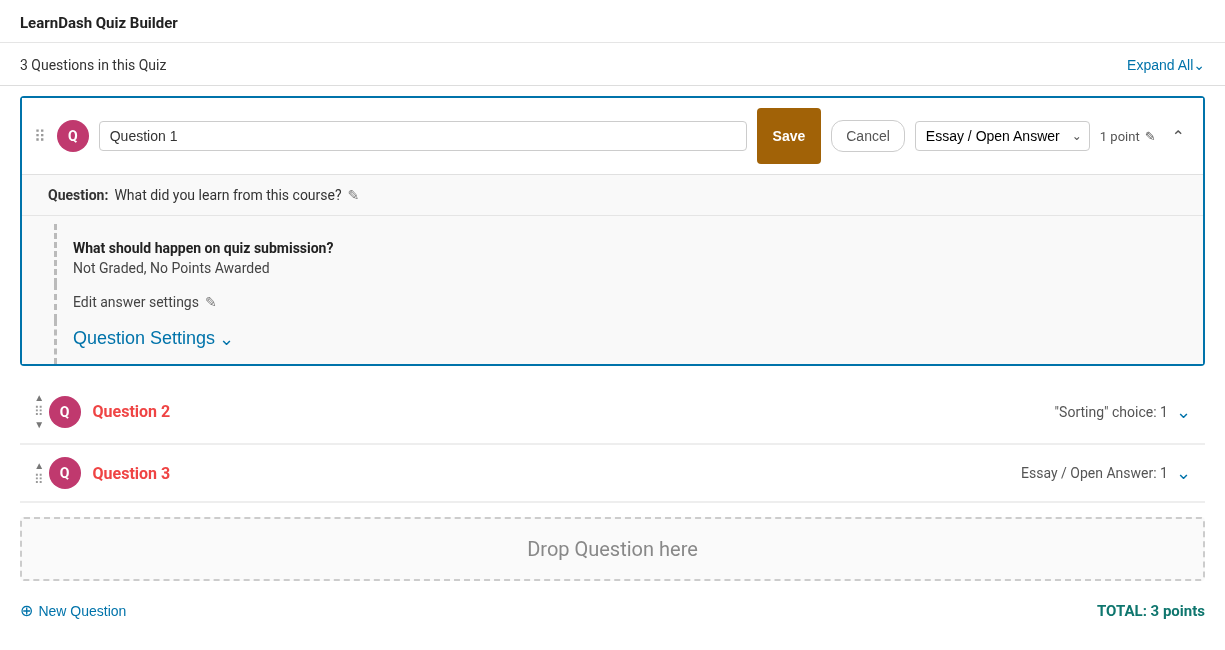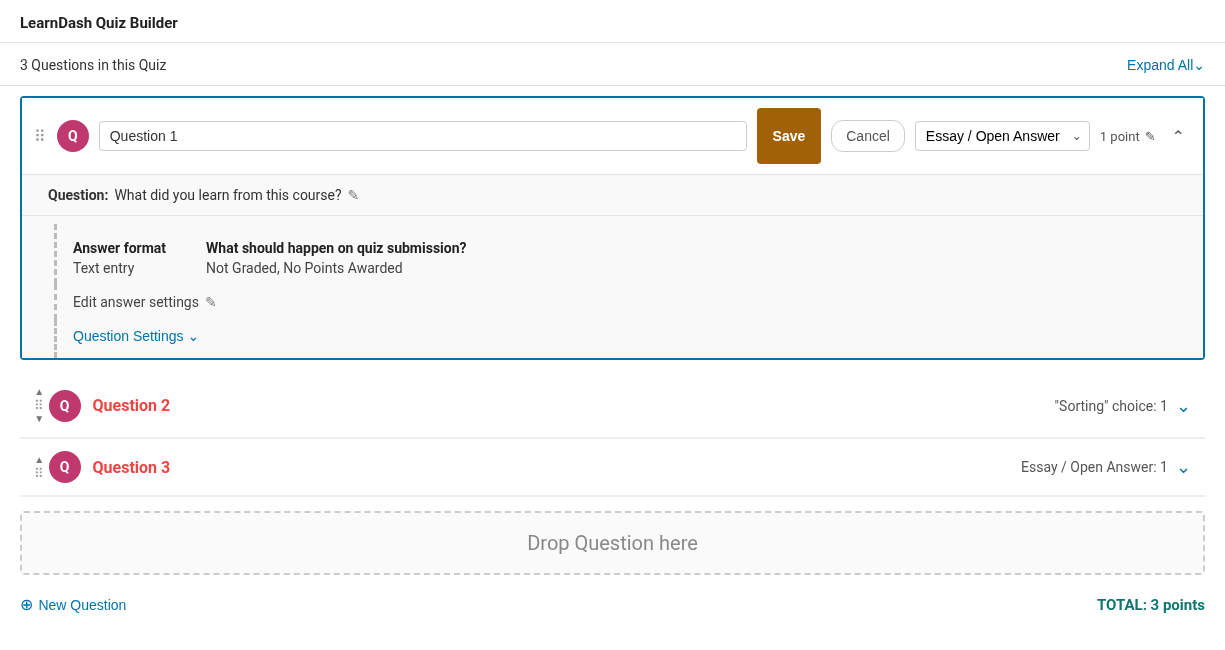--- a/index.html
+++ b/index.html
@@ -188,24 +188,24 @@
       text-decoration: none;
       cursor: pointer;
     }
     .question-settings-row {
       padding: 8px 16px 14px 16px;
       margin: 0 16px;
       border-left: 3px dashed #bbb;
     }
     .question-settings-link {
       color: #0073aa;
-      font-size: 14px;
+      font-size: 18px;
       cursor: pointer;
       display: inline-flex;
-      align-items: center;
+      align-items: flex-start;
       gap: 4px;
       text-decoration: none;
       background: none;
       border: none;
     }
     
     .question-row {
       display: flex;
       align-items: center;
       padding: 12px 14px;
@@ -337,24 +337,20 @@
 
       <div class="question-text-row">
         <span class="question-label">Question:</span>
         <span class="question-text-value">What did you learn from this course?</span>
         <span class="edit-icon">✎</span>
       </div>
 
       <div style="padding: 0 16px; margin-top: 8px;">
         <div class="answer-section">
           <div class="answer-col">
-            <div class="answer-col-title">Answer format</div>
-            <div class="answer-col-value">Text entry</div>
-          </div>
-          <div class="answer-col">
             <div class="answer-col-title">What should happen on quiz submission?</div>
             <div class="answer-col-value">Not Graded, No Points Awarded</div>
           </div>
         </div>
 
         <div class="edit-answer-row">
           <span class="edit-answer-link">Edit answer settings</span>
           <span class="edit-icon">✎</span>
         </div>
 

